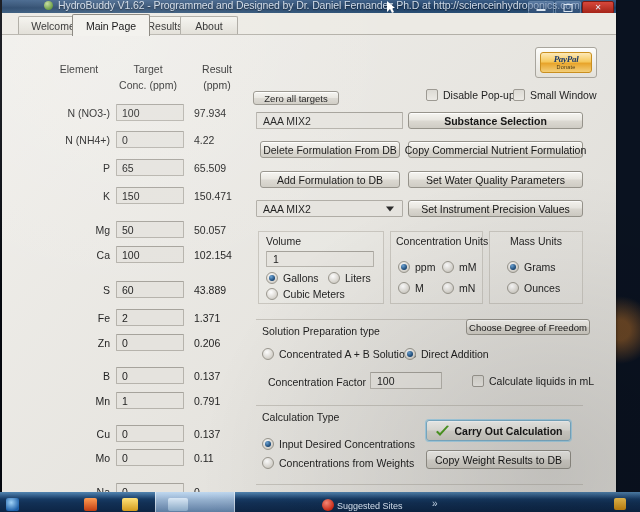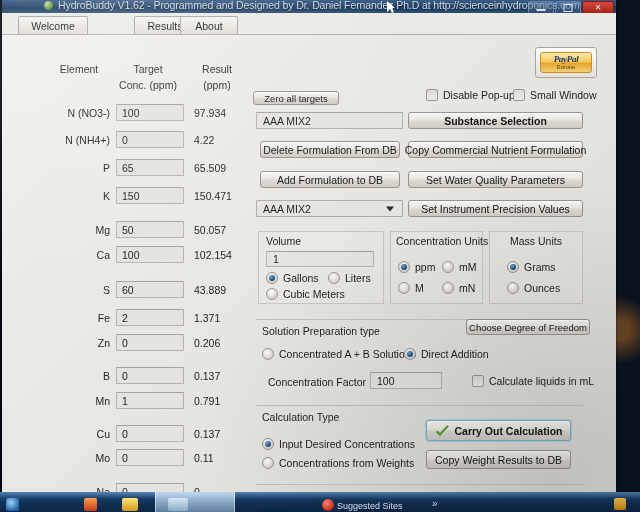--- a/index.html
+++ b/index.html
@@ -315,20 +315,23 @@
         <span class="g">✕</span>
       </div>
     </div>
   </div>
   <div id="cursor-arrow"></div>
 
   <div id="tab-strip">
     <div class="tab" style="left:16px;width:54px;">
         <span>Welcome</span>
       </div>
+    <div class="tab active" style="left:70px;width:62px;">
+        <span>Main Page</span>
+      </div>
     <div class="tab" style="left:132px;width:46px;">
         <span>Results</span>
       </div>
     <div class="tab" style="left:178px;width:42px;">
         <span>About</span>
       </div>
     <div class="strip-line"></div>
   </div>
 
   <div id="client">

